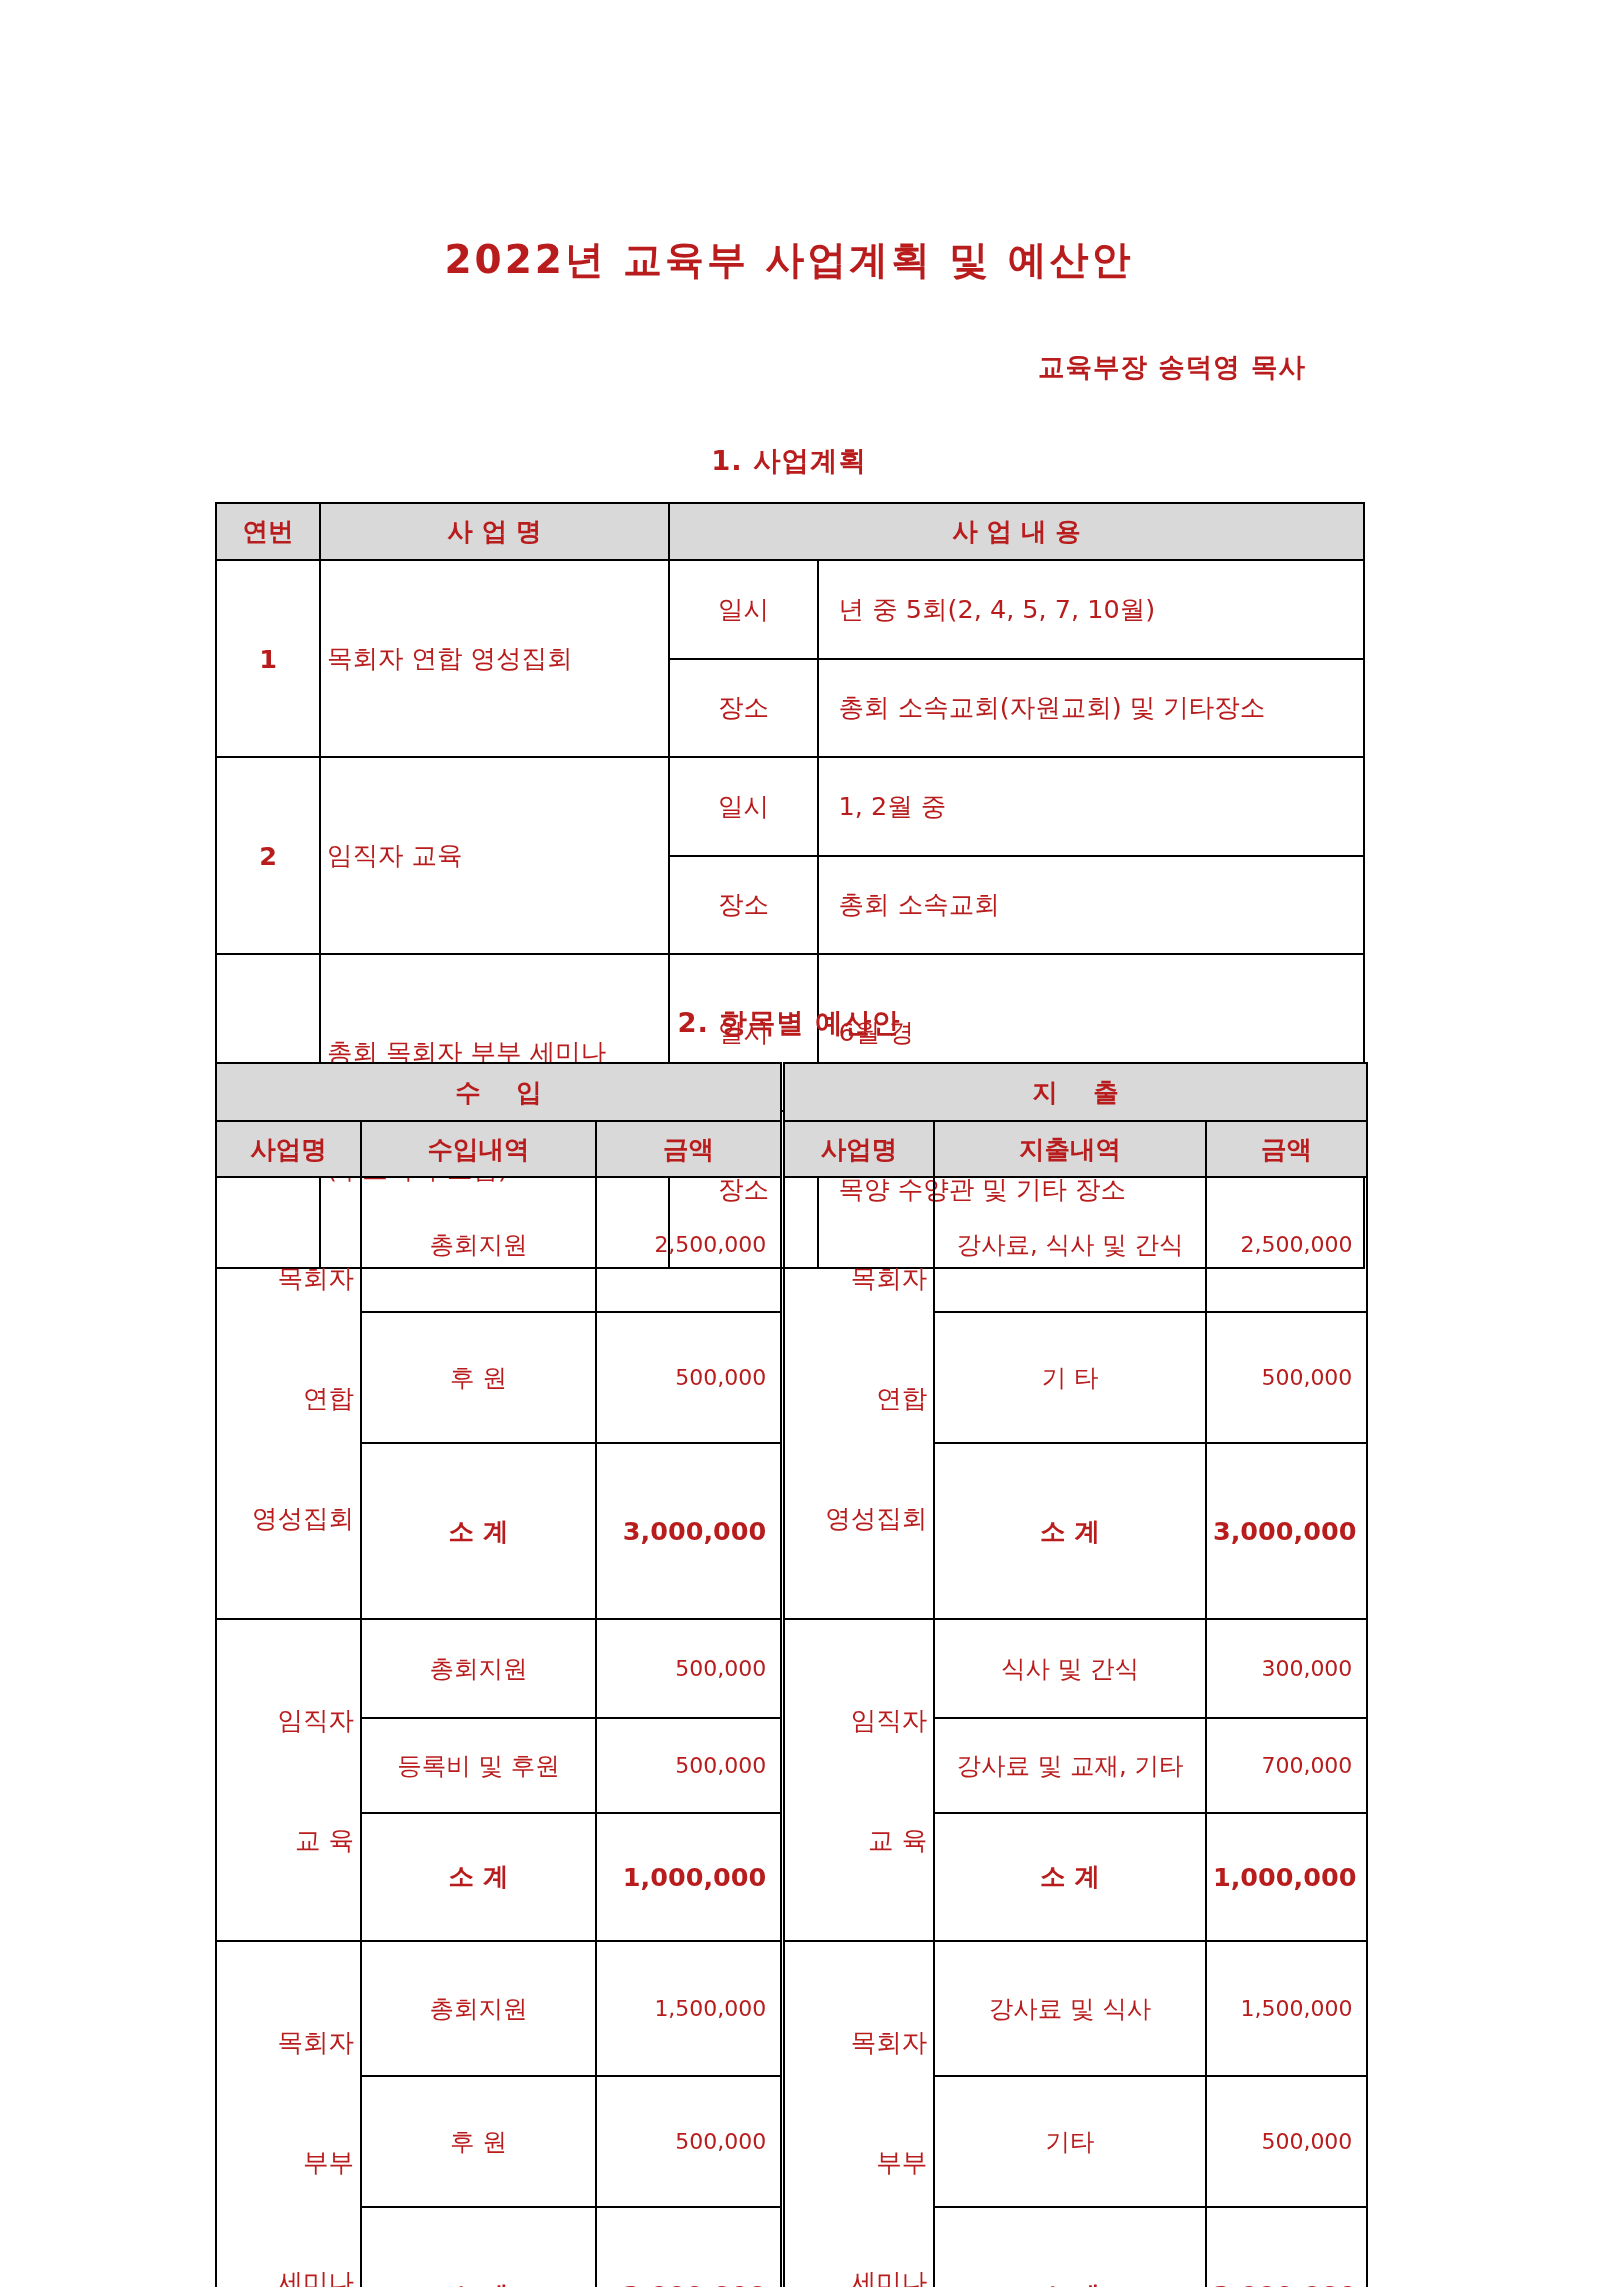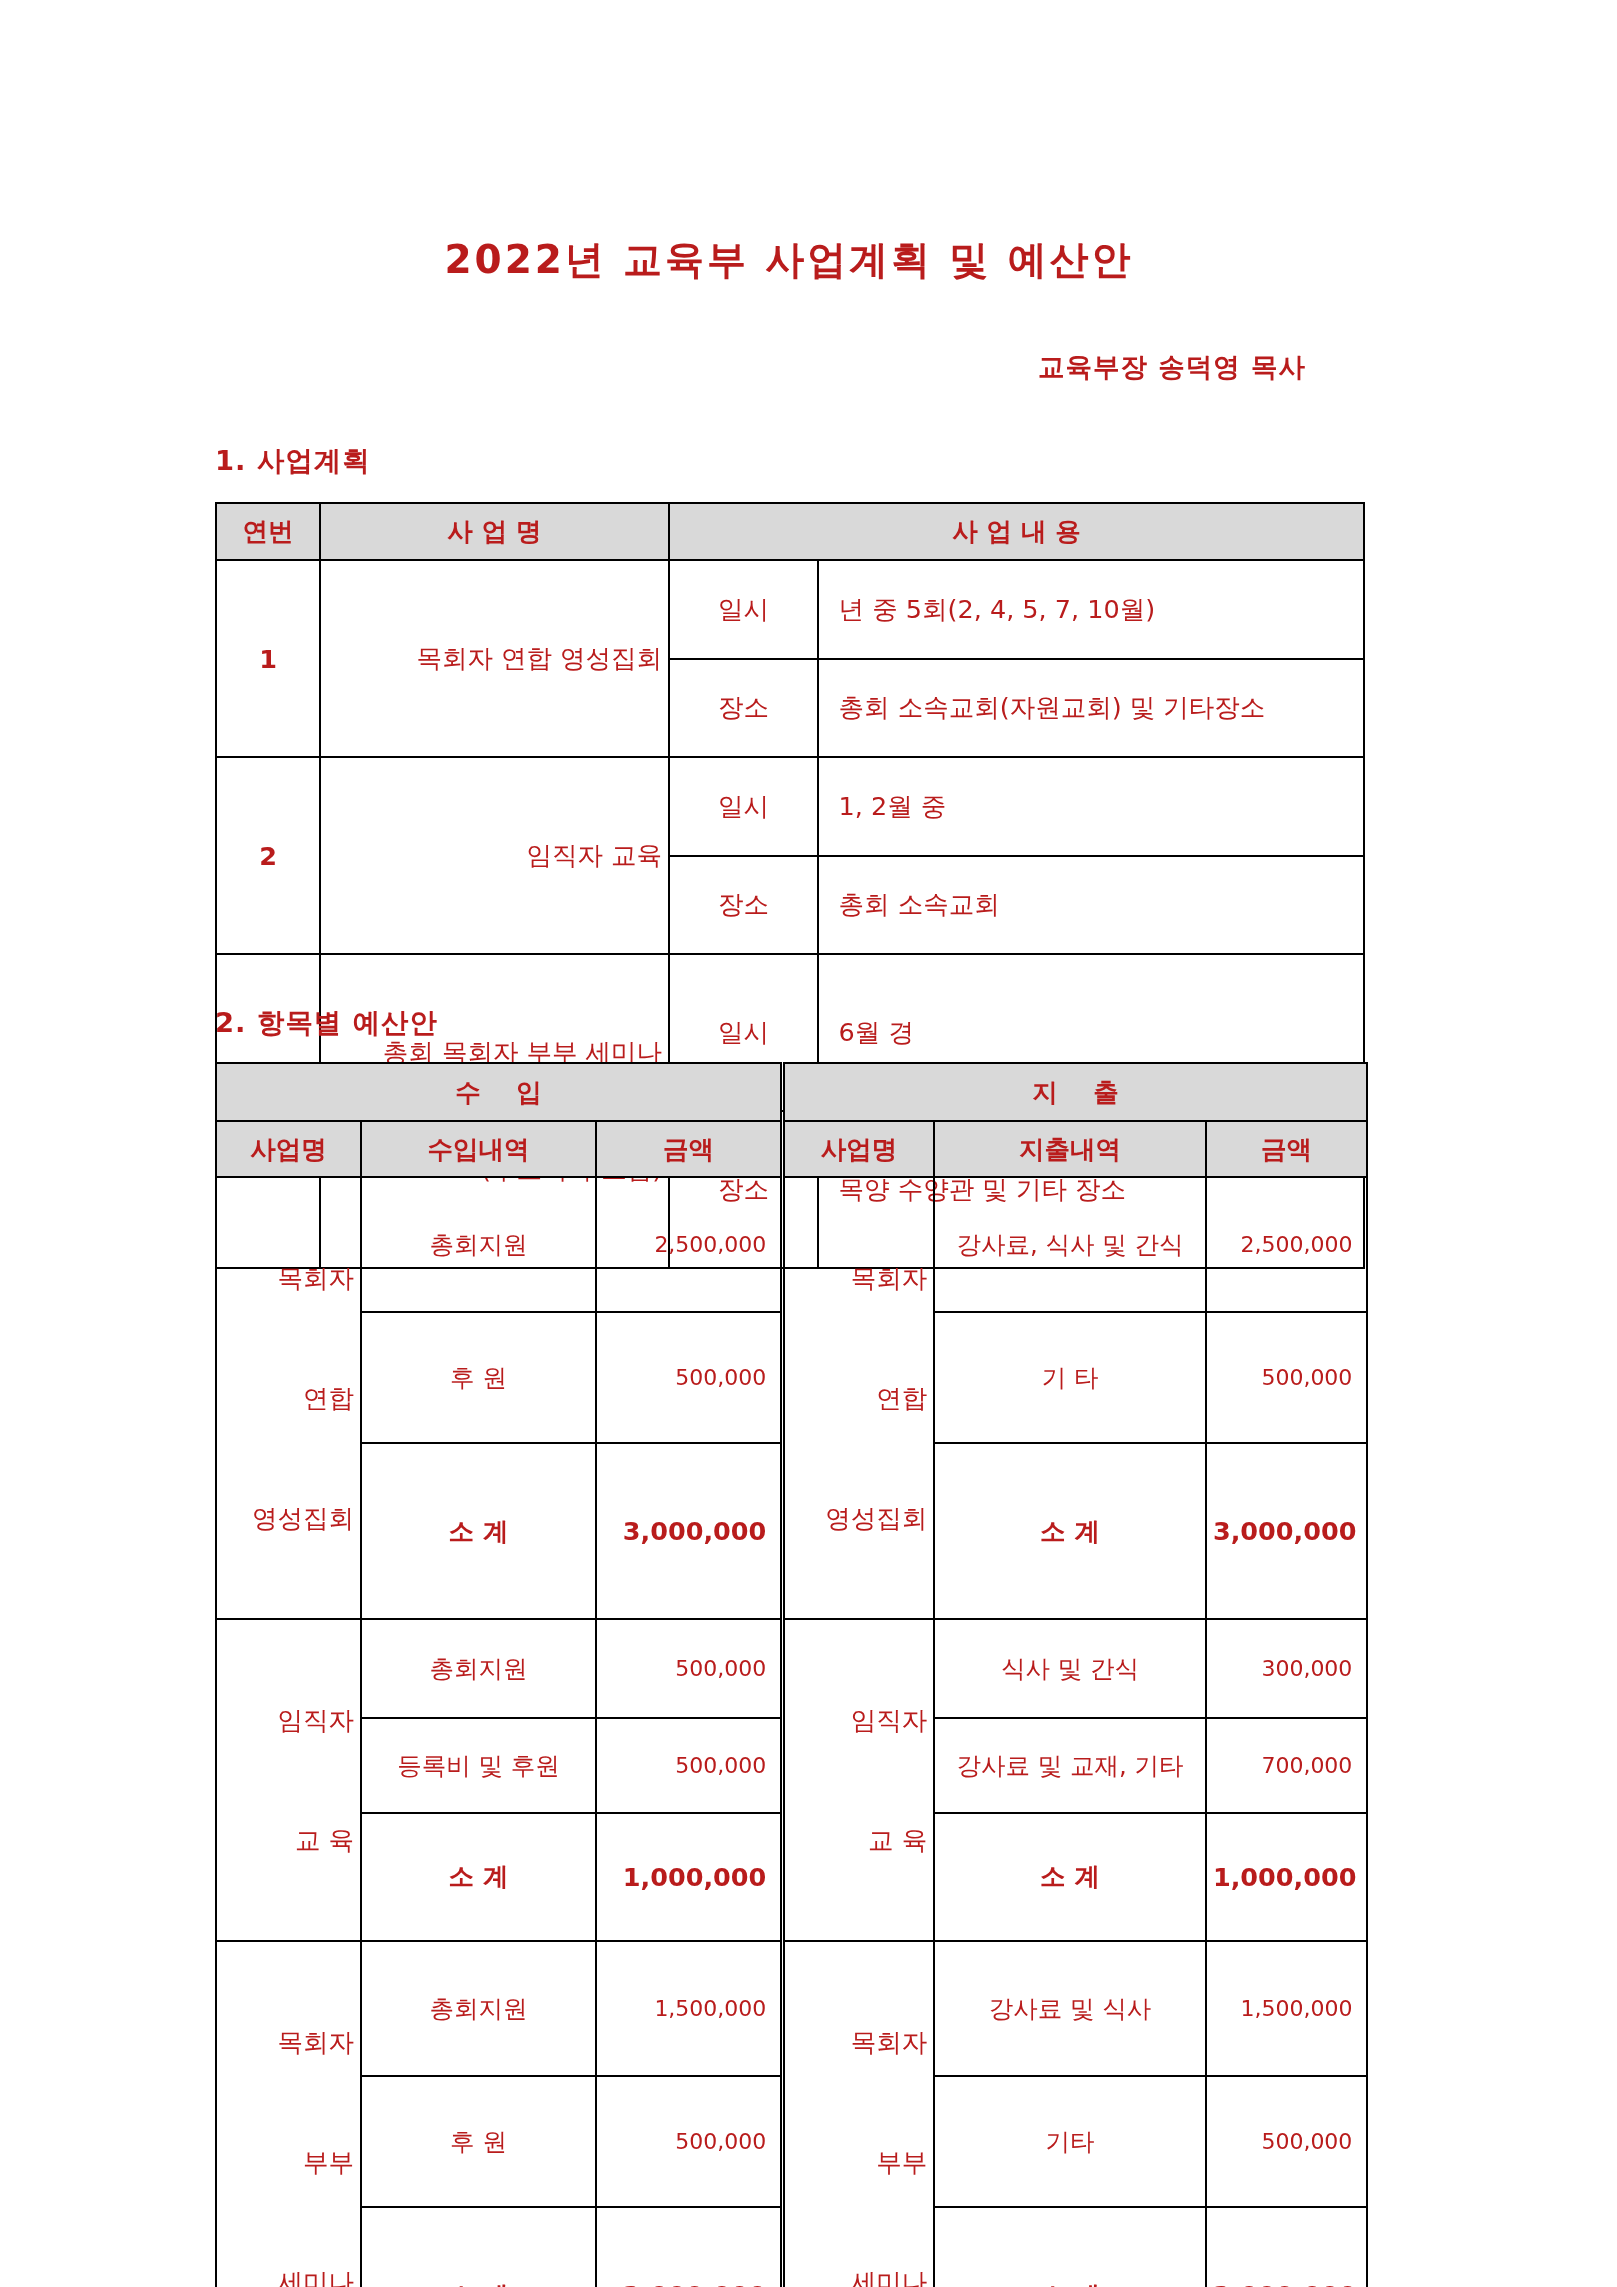--- a/index.html
+++ b/index.html
@@ -30,20 +30,21 @@
     font-size:26.5px;
     font-weight:bold;
     letter-spacing:1px;
     white-space:pre;
   }
   .sec-heading {
     font-size:27.4px;
     font-weight:bold;
     letter-spacing:1px;
     white-space:pre;
+    text-align:center;
   }
   .sec1-heading { top:443px; }
   .sec2-heading { top:1005px; }
 
   table { border-collapse:collapse; table-layout:fixed; }
   td, th {
     border:2px solid #000;
     padding:0 5.9px;
     font-size:25.5px;
     white-space:pre;
@@ -56,21 +57,21 @@
   
   .plan-wrap { top:502px; }
   .plan { width:1148px;border-radius:6px; }
   .plan col.c-no   { width:104px; }
   .plan col.c-name { width:349px; }
   .plan col.c-lab  { width:149px; }
   .plan col.c-val  { width:546px; }
   .plan tr.head   { height:57px; }
   .plan tr.body   { height:58px; }
   .plan td.no  { text-align:center; font-weight:bold; }
-  .plan td.nm  { text-align:right; line-height:39px;margin-top:7px; }
+  .plan td.nm  { text-align:left; line-height:39px;margin-top:7px; }
   .plan td.lab { text-align:center;font-family:Liberation Serif, serif; }
   .plan td.val { text-align:left; padding-left:19.6px; }
 
   
   .budget-wrap { top:1062px; display:flex; gap:1px; }
   .budget-left  { width:566px; }
   .budget-right { width:582px; }
   .budget-left  col.c-g { width:145px; }
   .budget-left  col.c-i { width:235px; }
   .budget-left  col.c-a { width:185px; }

